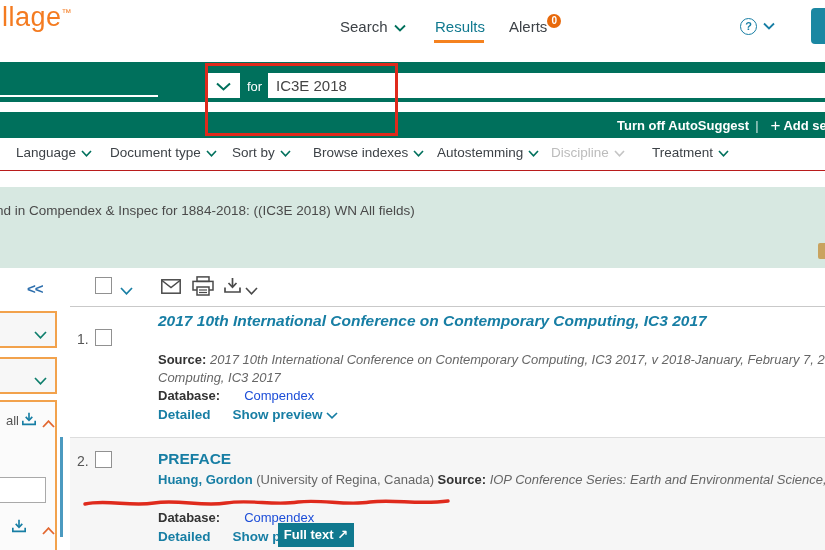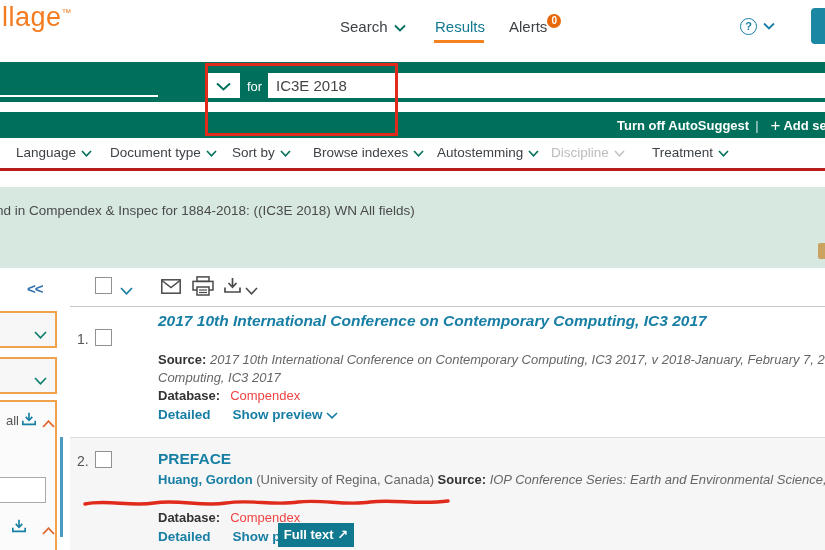--- a/index.html
+++ b/index.html
@@ -24,21 +24,21 @@
   .band2 { position:absolute; left:0; top:112px; width:825px; height:26px; background:#00705c; }
   .left-underline { position:absolute; left:0; top:95px; width:158px; height:2px; background:#fff; }
   .dd-box { position:absolute; left:207px; top:73px; width:33px; height:25px; background:#fff; display:flex; align-items:center; justify-content:center; cursor:pointer; }
   .for-label { position:absolute; left:247px; top:79px; color:#fff; font-size:13px;text-align:center; }
   .query-input { position:absolute; left:268px; top:73px; width:557px; height:25px; border:none; background:#fff; font-family:"Liberation Sans",sans-serif; font-size:15px; color:#444; padding-left:8px; outline:none; }
   .band2-text { position:absolute; right:-62px; top:116px; width:270px; color:#fff; font-size:13px; font-weight:bold; white-space:nowrap; }
   .band2-text .plus { font-size:17px; font-weight:400; vertical-align:-1px; margin:0 3px 0 6px; }
   .band2-text .sep { font-weight:400; margin:0 6px; color:#cfe5df; }
 
   
-  .filter-row { position:absolute; left:0; top:138px; width:825px; height:33px; background:#fff; border-bottom:3px solid #b91c1c; }
+  .filter-row { position:absolute; left:0; top:138px; width:825px; height:33px; background:#fff; border-bottom:1px solid #b91c1c; }
   .filter-item { position:absolute; top:7px; font-size:13.5px; color:#3d4247; cursor:pointer; white-space:nowrap; }
   .filter-item .chev { margin-left:5px; }
   .filter-item.disabled { color:#bcbcbc; cursor:default; }
 
   
   .mint { position:absolute; left:0; top:187px; width:825px; height:81px; background:#d7e8e1; }
   .mint-text { position:absolute; left:-4px; top:16px; font-size:13.5px; color:#4a4a4a; white-space:nowrap; }
   .gold-frag { position:absolute; right:0; top:56px; width:7px; height:16px; background:#c9a35f; border-radius:2px 0 0 2px; }
 
   
@@ -61,21 +61,21 @@
 
   
   .row2-bg { position:absolute; left:70px; top:438px; width:755px; height:112px; background:#f6f6f6; }
   .result-divider { position:absolute; left:70px; top:437px; width:755px; height:1px; background:#ddd; }
   .res-num { position:absolute; font-size:14px; color:#555; }
   .res-title { position:absolute; font-size:15.5px; font-weight:600; color:#177ea4; cursor:pointer; white-space:nowrap; }
   .res-line { position:absolute; left:158px; width:667px; font-size:13px; color:#666; white-space:nowrap; overflow:hidden; }
   .res-line i { font-style:italic; }
   .blabel { color:#333; font-weight:bold; font-style:normal; }
   .author-link { color:#177ea4; font-weight:bold; cursor:pointer; }
-  .db-val { color:#ef4444; margin-left:10px; }
+  .db-val { color:#1d4ed8; margin-left:24px; }
   .link { color:#177ea4; font-weight:600; font-size:13.5px; cursor:pointer; }
   .links-row { position:absolute; left:158px; white-space:nowrap; }
   .links-row .gap { display:inline-block; width:22px; }
   .fulltext-btn { position:absolute; left:278px; width:76px; height:24px; background:#10798f; color:#fff; font-size:13px; font-weight:bold; text-align:center; line-height:24px; cursor:pointer; }
 
   
   .red-box { position:absolute; left:205px; top:63px; width:193px; height:73px; border:3px solid #df2a1c; z-index:50; pointer-events:none; }
   .red-squiggle { position:absolute; left:82px; top:496px; z-index:50; pointer-events:none; }
 
   .chev svg, svg.chev { display:inline-block; vertical-align:middle; }

